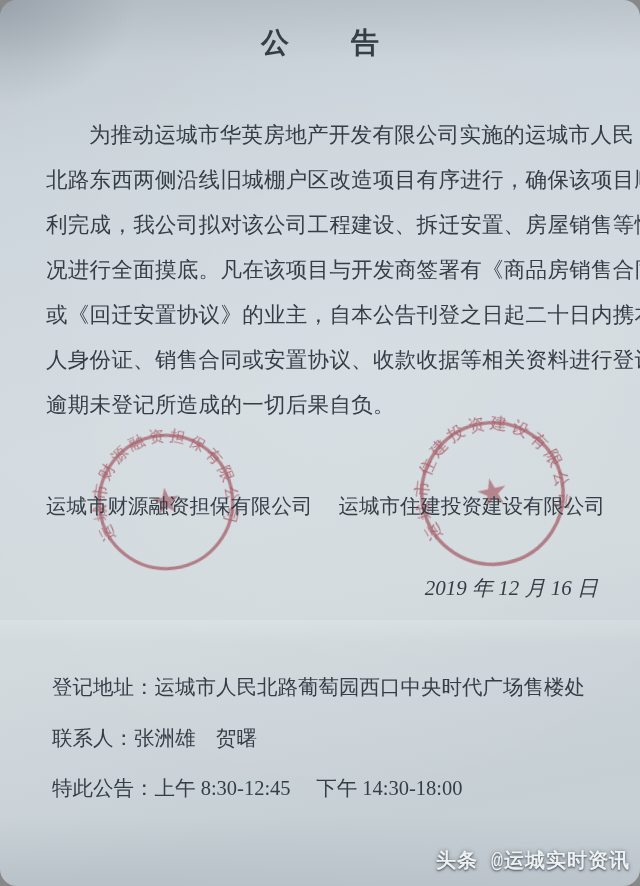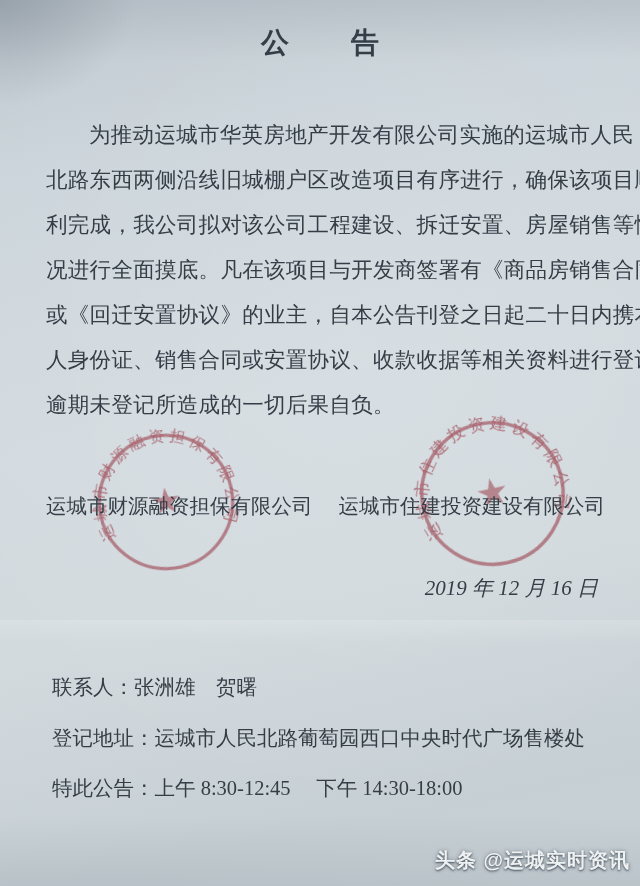--- a/index.html
+++ b/index.html
@@ -6,20 +6,21 @@
     --paper:#ccd5da; --ink:#353d46; --seal:#c05a66; --watermark:#eef1f2;
   }
   html,body{margin:0;padding:0;background:#888;}
   .photo{
     position:relative; width:640px; height:886px; overflow:hidden;
     font-family:"Liberation Serif","DejaVu Serif",serif;
     color:var(--ink);
     background:
       radial-gradient(120% 90% at 55% 40%, rgba(255,255,255,0.10), rgba(0,0,0,0) 60%),
       linear-gradient(168deg,#bfc8cf 0%,#ccd5db 18%,#d3dbe0 45%,#d2dade 65%,#c6cfd4 88%,#c9d2d7 100%);
+    border-radius: 17px;
   }
   .shade{position:absolute;pointer-events:none;}
   .shade-top-left{left:0;top:0;width:260px;height:200px;
     background:radial-gradient(75% 75% at 0% 0%, rgba(88,98,108,0.30), rgba(0,0,0,0) 70%);}
   .shade-top{left:0;top:0;width:100%;height:60px;
     background:linear-gradient(rgba(120,130,140,0.18), rgba(0,0,0,0));}
   .shade-bottom{left:0;bottom:0;width:100%;height:70px;
     background:linear-gradient(rgba(0,0,0,0), rgba(110,120,130,0.16));}
   .fold{left:0;top:620px;width:100%;height:36px;
     background:linear-gradient(rgba(255,255,255,0.16), rgba(0,0,0,0) 65%);}
@@ -51,21 +52,21 @@
     position:absolute; left:46px; top:492px; width:570px; z-index:2;
     display:flex; gap:26px; font-size:20.5px; white-space:nowrap;
   }
   .date{position:absolute; right:42px; top:574px; font-size:21px; z-index:2;font-style:italic;}
 
   .info{position:absolute; left:52px; top:662px; font-size:20.5px; line-height:50.5px;}
   .info-line{white-space:nowrap;}
 
   .watermark{
     position:absolute; right:10px; top:847px; z-index:3;
-    font-family:Liberation Sans, sans-serif;
+    font-family:Liberation Mono, monospace;
     font-size:20px; font-weight:bold; letter-spacing:1px;
     color:var(--watermark);
     text-shadow:0 1px 2px rgba(55,65,75,0.85), 0 0 4px rgba(55,65,75,0.45);
   }
 </style>
 </head>
 <body>
 
 <div class="photo">
 
@@ -106,20 +107,20 @@
   </div>
 
   <div class="signatures">
     <span>运城市财源融资担保有限公司</span>
     <span>运城市住建投资建设有限公司</span>
   </div>
 
   <div class="date">2019 年 12 月 16 日</div>
 
   <div class="info">
+    <div class="info-line"><span>登记地址：</span><span>运城市人民北路葡萄园西口中央时代广场售楼处</span></div>
     <div class="info-line"><span>联系人：</span><span>张洲雄　贺曙</span></div>
-    <div class="info-line"><span>登记地址：</span><span>运城市人民北路葡萄园西口中央时代广场售楼处</span></div>
     <div class="info-line"><span>特此公告：</span><span>上午 8:30-12:45　 下午 14:30-18:00</span></div>
   </div>
 
   <div class="watermark">头条 @运城实时资讯</div>
 
 </div>
 
 </body></html>

